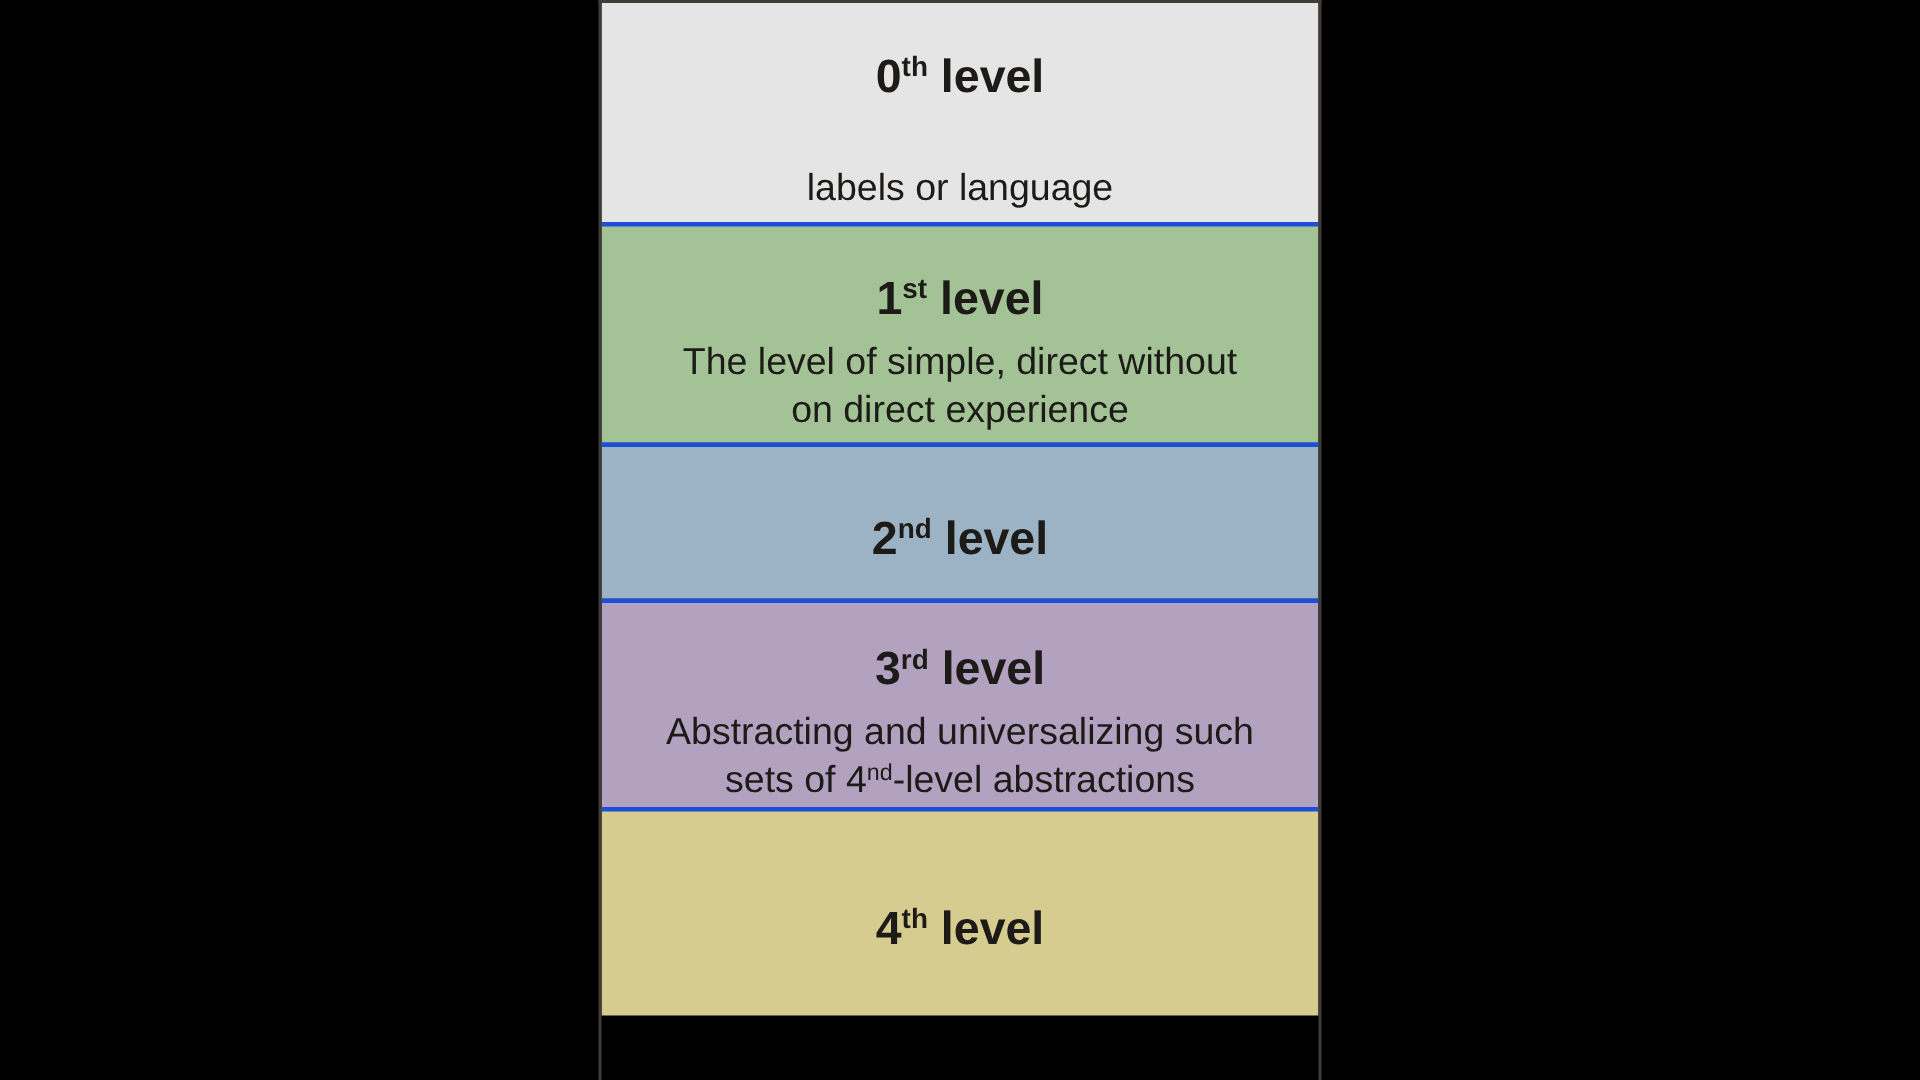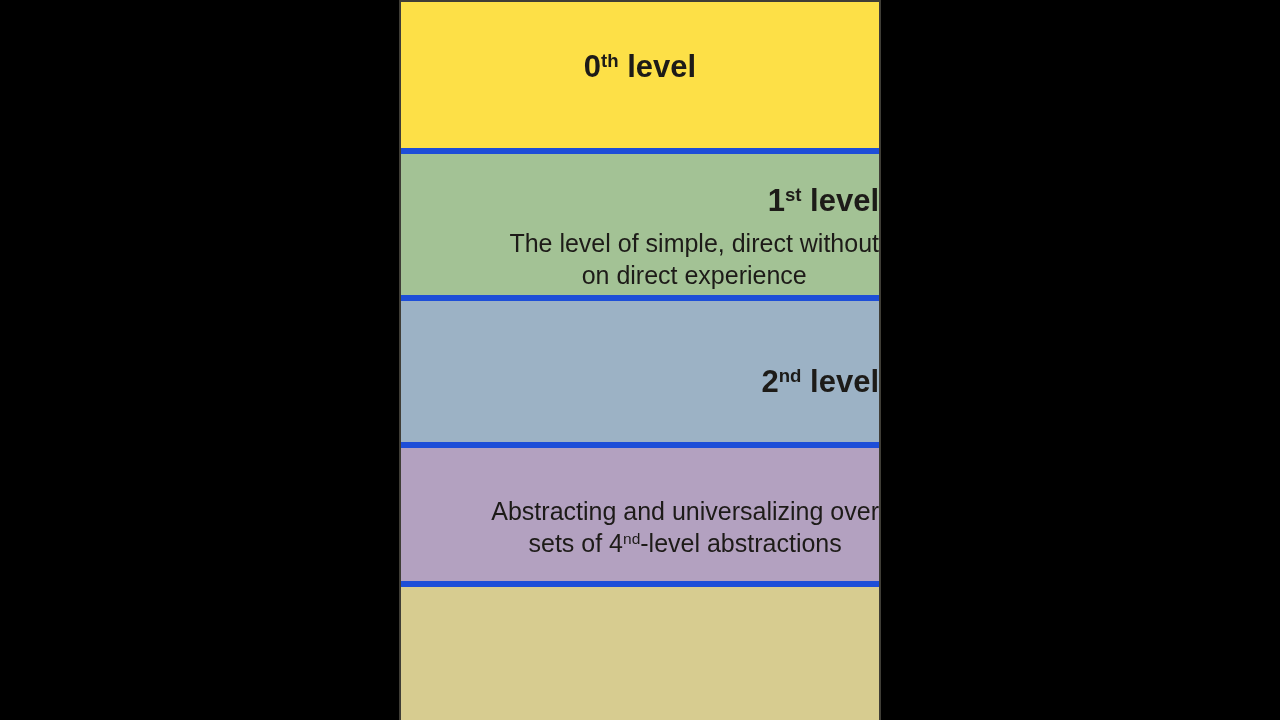--- a/index.html
+++ b/index.html
@@ -35,26 +35,25 @@
     box-sizing: border-box;
     display: flex;
     flex-direction: column;
     align-items: center;
     justify-content: center;
     padding-top: 20px;
     text-align: center;
     color: #1d1b18;
   }
   .band + .band {
-    border-top: 6px solid #1d4ed8;
-    align-items: flex-end;
+    border-top: 3px solid #1d4ed8;
   }
   .b0 { height: 146px; } 
   .b1 { height: 147px; }
-  .b2 { height: 147px; }
+  .b2 { height: 104px; }
   .b3 { height: 139px; }
   .b4 { height: 139px; }
   .band-title {
     margin: 0;
     font-size: 31px;
     font-weight: 700;
     line-height: 44px;
     letter-spacing: 0px;
     white-space: nowrap;
   }
@@ -75,35 +74,37 @@
     vertical-align: 0.5em;
     line-height: 0;
   }
 </style>
 </head>
 <body>
 
 <div class="frame">
   <div class="panel">
 
-    <section class="band b0" style="background: #fde047;">
+    <section class="band b0" style="background: #e5e5e5;">
       <h2 class="band-title"><span>0</span><sup>th</sup><span> level</span></h2>
-      <p class="band-desc"><br></p>
+      <p class="band-desc"><br><span>labels or language</span></p>
     </section>
 
     <section class="band b1" style="background: rgb(163, 194, 149);">
       <h2 class="band-title"><span>1</span><sup>st</sup><span> level</span></h2>
       <p class="band-desc"><span>The level of simple, direct without</span><br><span>on direct experience</span></p>
     </section>
 
     <section class="band b2" style="background: rgb(156, 178, 197);">
       <h2 class="band-title"><span>2</span><sup>nd</sup><span> level</span></h2>
     </section>
 
     <section class="band b3" style="background: rgb(179, 161, 192);">
-      <p class="band-desc"><span>Abstracting and universalizing over</span><br><span><span>sets of 4</span><sup>nd</sup><span>-level abstractions</span></span></p>
+      <h2 class="band-title"><span>3</span><sup>rd</sup><span> level</span></h2>
+      <p class="band-desc"><span>Abstracting and universalizing such</span><br><span><span>sets of 4</span><sup>nd</sup><span>-level abstractions</span></span></p>
     </section>
 
     <section class="band b4" style="background: rgb(215, 204, 144);">
+      <h2 class="band-title"><span>4</span><sup>th</sup><span> level</span></h2>
     </section>
 
   </div>
 </div>
 
 </body></html>

